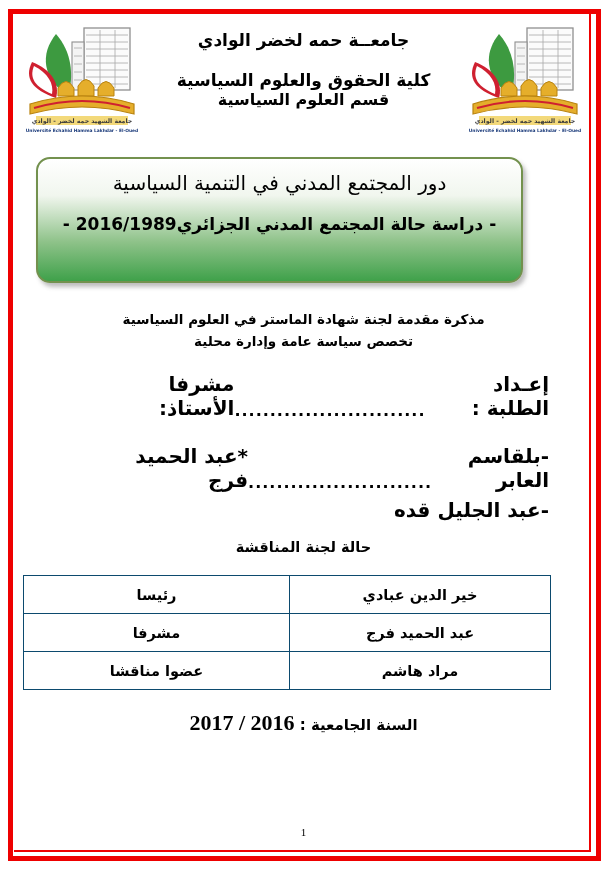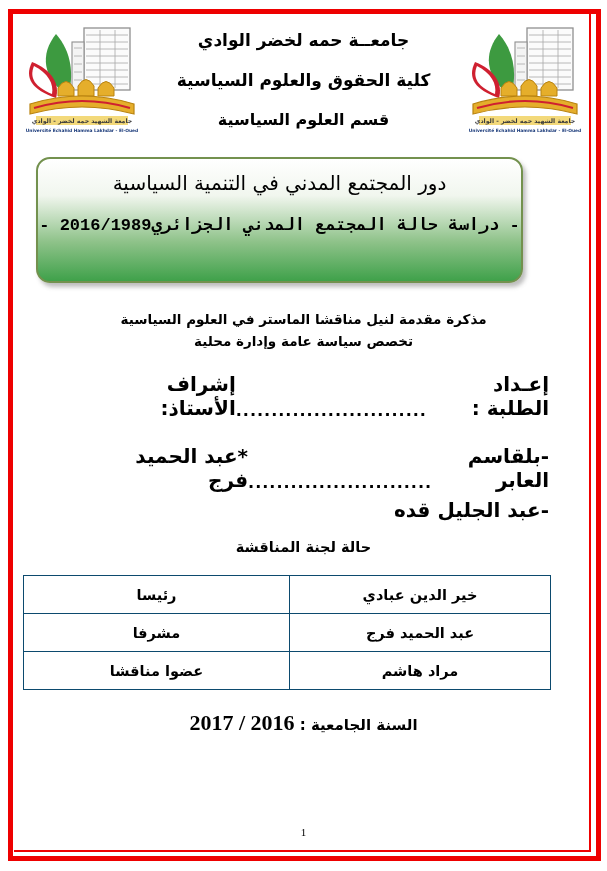--- a/index.html
+++ b/index.html
@@ -11,31 +11,31 @@
   .frame{position:absolute;left:8px;top:9px;right:6px;bottom:10px;border:5px solid #ee0000;pointer-events:none;}
   .frame-thin-right{position:absolute;top:14px;bottom:20px;right:16px;width:2px;background:#ee0000;}
   .frame-thin-bottom{position:absolute;left:14px;right:16px;bottom:19px;height:2px;background:#ee0000;}
 
   
   .header{position:absolute;top:26px;left:22px;right:22px;display:flex;direction:ltr;justify-content:space-between;align-items:flex-start;}
   .logo{width:120px;height:110px;flex:0 0 auto;}
   .header-text{flex:1;text-align:center;font-weight:bold;}
   .header-text .l1{font-size:17px;margin-top:4px;}
   .header-text .l2{font-size:17px;margin-top:20px;}
-  .header-text .l3{font-size:16px;margin-top:20px;}
+  .header-text .l3{font-size:16px;}
 
   
   .title-box{
     position:absolute;left:36px;top:157px;width:483px;height:122px;
     border:2px solid #73914e;border-radius:14px;text-align:center;
     background:linear-gradient(180deg,#ffffff 0%,#f1f6ee 30%,#8ec289 68%,#3fa14a 100%);
     box-shadow:3px 4px 4px rgba(110,110,110,.45);
   }
   .title-box .t1{font-size:20px;font-weight:normal;margin-top:12px;}
-  .title-box .t2{font-size:17px;font-weight:bold;margin-top:19px;font-family:Liberation Mono, monospace;}
+  .title-box .t2{font-size:17px;font-weight:bold;margin-top:19px;}
 
   
   .memoir{position:absolute;top:308px;left:0;right:0;text-align:center;font-weight:bold;font-size:13.5px;line-height:22px;}
 
   
   .callig{font-weight:bold;font-size:20px;}
   .prep-head{position:absolute;top:372px;right:58px;left:104px;display:flex;justify-content:space-between;align-items:baseline;}
   .prep-row1{position:absolute;top:444px;right:58px;left:116px;display:flex;justify-content:space-between;align-items:baseline;}
   .prep-row2{position:absolute;top:498px;right:58px;}
   .dots{font-size:16px;font-weight:bold;letter-spacing:1px;align-self:flex-end;}
@@ -117,28 +117,28 @@
       <text x="60" y="106" text-anchor="middle" font-size="4.4" font-weight="bold" fill="#1a3a7a">Université Echahid Hamma Lakhdar - El-Oued</text>
     </svg>
   </div>
 
   <div class="title-box">
     <div class="t1">دور المجتمع المدني في التنمية السياسية</div>
     <div class="t2">- دراسة حالة المجتمع المدني الجزائري2016/1989 -</div>
   </div>
 
   <div class="memoir">
-    <div>مذكرة مقدمة لنيل مناقشا الماستر في العلوم السياسية</div>
+    <div>مذكرة مقدمة لجنة شهادة الماستر في العلوم السياسية</div>
     <div>تخصص سياسة عامة وإدارة محلية</div>
   </div>
 
   <div class="prep-head callig">
     <span>إعـداد الطلبة :</span>
     <span class="dots">...........................</span>
-    <span>إشراف الأستاذ:</span>
+    <span>مشرفا الأستاذ:</span>
   </div>
 
   <div class="prep-row1 callig">
     <span>-بلقاسم العابر</span>
     <span class="dots">..........................</span>
     <span>*عبد الحميد فرج</span>
   </div>
 
   <div class="prep-row2 callig">-عبد الجليل قده</div>
 

